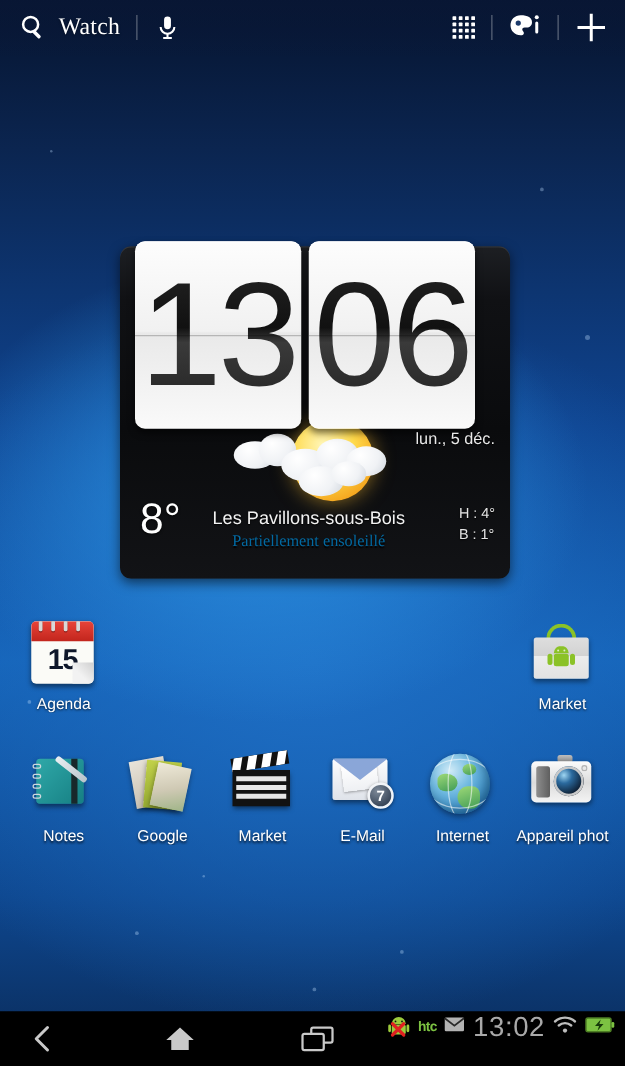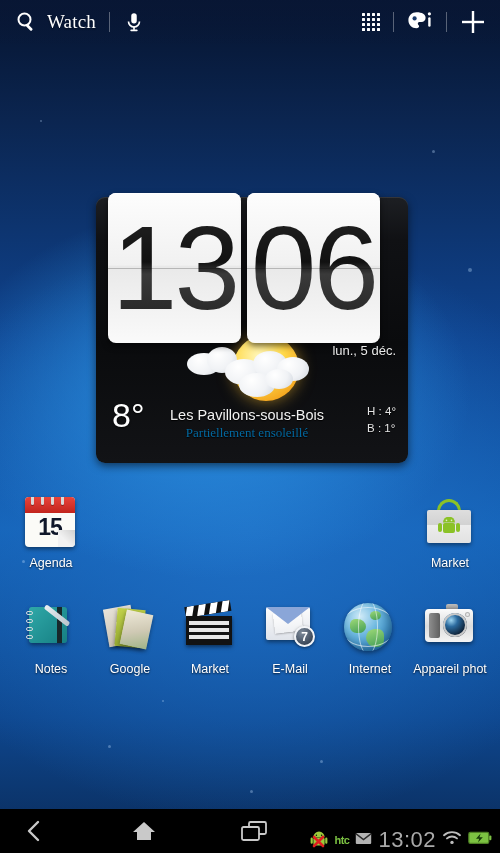--- a/index.html
+++ b/index.html
@@ -188,21 +188,21 @@
               background: radial-gradient(circle at 34% 30%, #9fd6f2 0%, #2b6a9e 28%, #0c1a2c 72%, #000 100%);
               box-shadow: inset 0 0 0 2px #c9c9c9; }
   .cam-top { position: absolute; left: 22px; top: 1px; width: 12px; height: 6px; border-radius: 2px;
              background: linear-gradient(180deg,#bdbdbd,#8d8d8d); }
   .cam-dot { position: absolute; right: 4px; top: 9px; width: 5px; height: 5px; border-radius: 50%;
              background: #e9e9e9; box-shadow: inset 0 0 0 1px #b4b4b4; }
 
   
   .navbar {
     position: absolute; left: 0; bottom: 0; width: 500px; height: 44px;
-    background: #000; display: flex; align-items: flex-end; gap: 42px;
+    background: #000; display: flex; align-items: flex-start; gap: 42px;
   }
   .nav-btn { width: 68px; height: 44px; display: flex; align-items: center; justify-content: center; }
   .tray { position: absolute; right: 8px; display: flex; align-items: center; gap: 6px; }
   .tray-time { color: #a9a9a9; font-size: 22px; font-weight: 300; letter-spacing: .5px; }
   .htc { color: #7cc242; font-size: 11px; font-weight: 700; letter-spacing: -.5px; }
 </style>
 </head>
 <body>
 
 <div class="speck" style="left:22px;top:560px;width:3px;height:3px;"></div>

